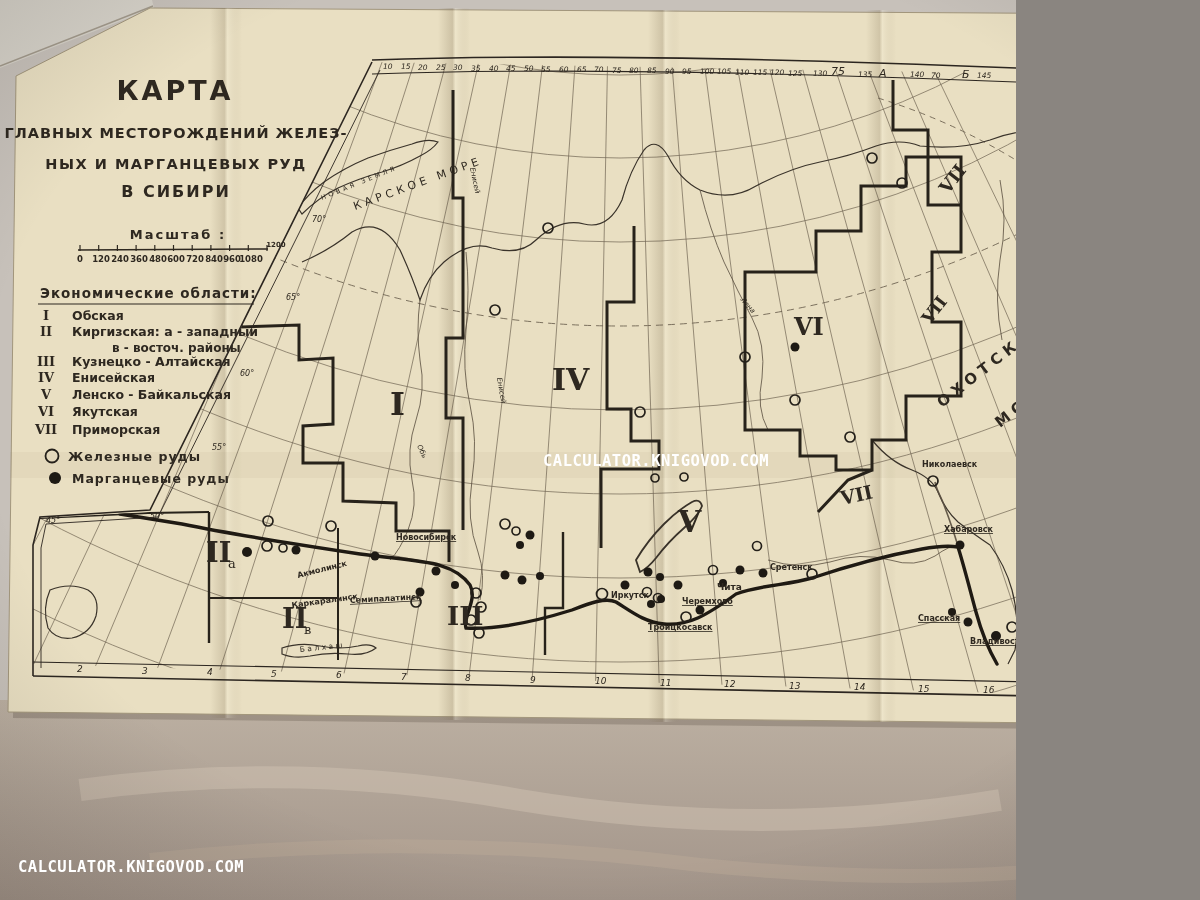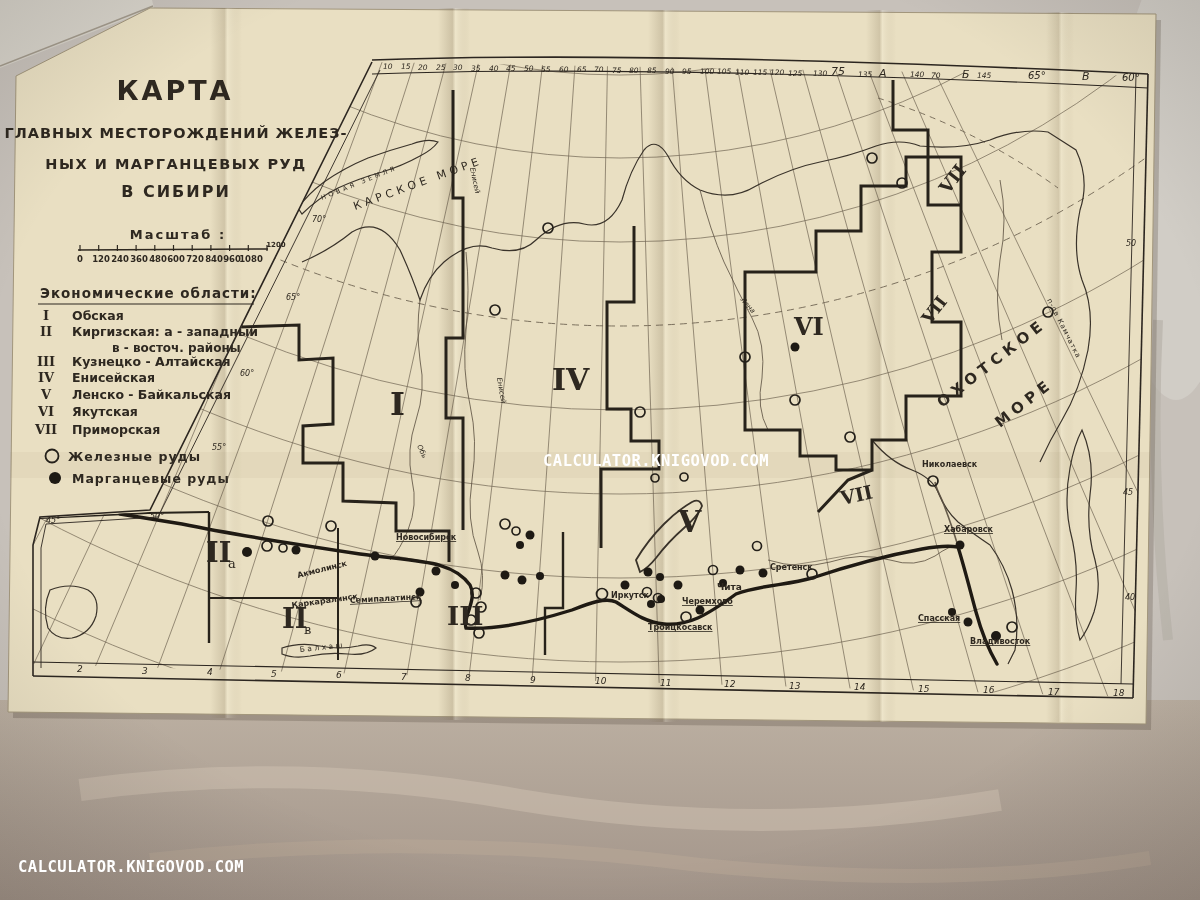--- a/index.html
+++ b/index.html
@@ -1,16 +1,16 @@
 <!DOCTYPE html>
 <html><head>
 <meta charset="utf-8">
 <style>
   html,body{margin:0;padding:0;background:#8a8580;}
-  #stage{width:1200px;height:900px;position:relative;overflow:hidden;}
+  #stage{width:1016px;height:900px;position:relative;overflow:hidden;}
   svg{display:block;}
   text{user-select:none;}
   .hand{font-family:"DejaVu Sans",sans-serif;fill:#2e2820;}
   .serif{font-family:"DejaVu Serif",serif;fill:#2e2820;}
   .ital{font-style:italic;}
   .wm{font-family:"DejaVu Sans Mono",monospace;font-weight:bold;fill:#ffffff;}
   .underl{text-decoration:underline;}
 </style>
 </head>
 <body>

